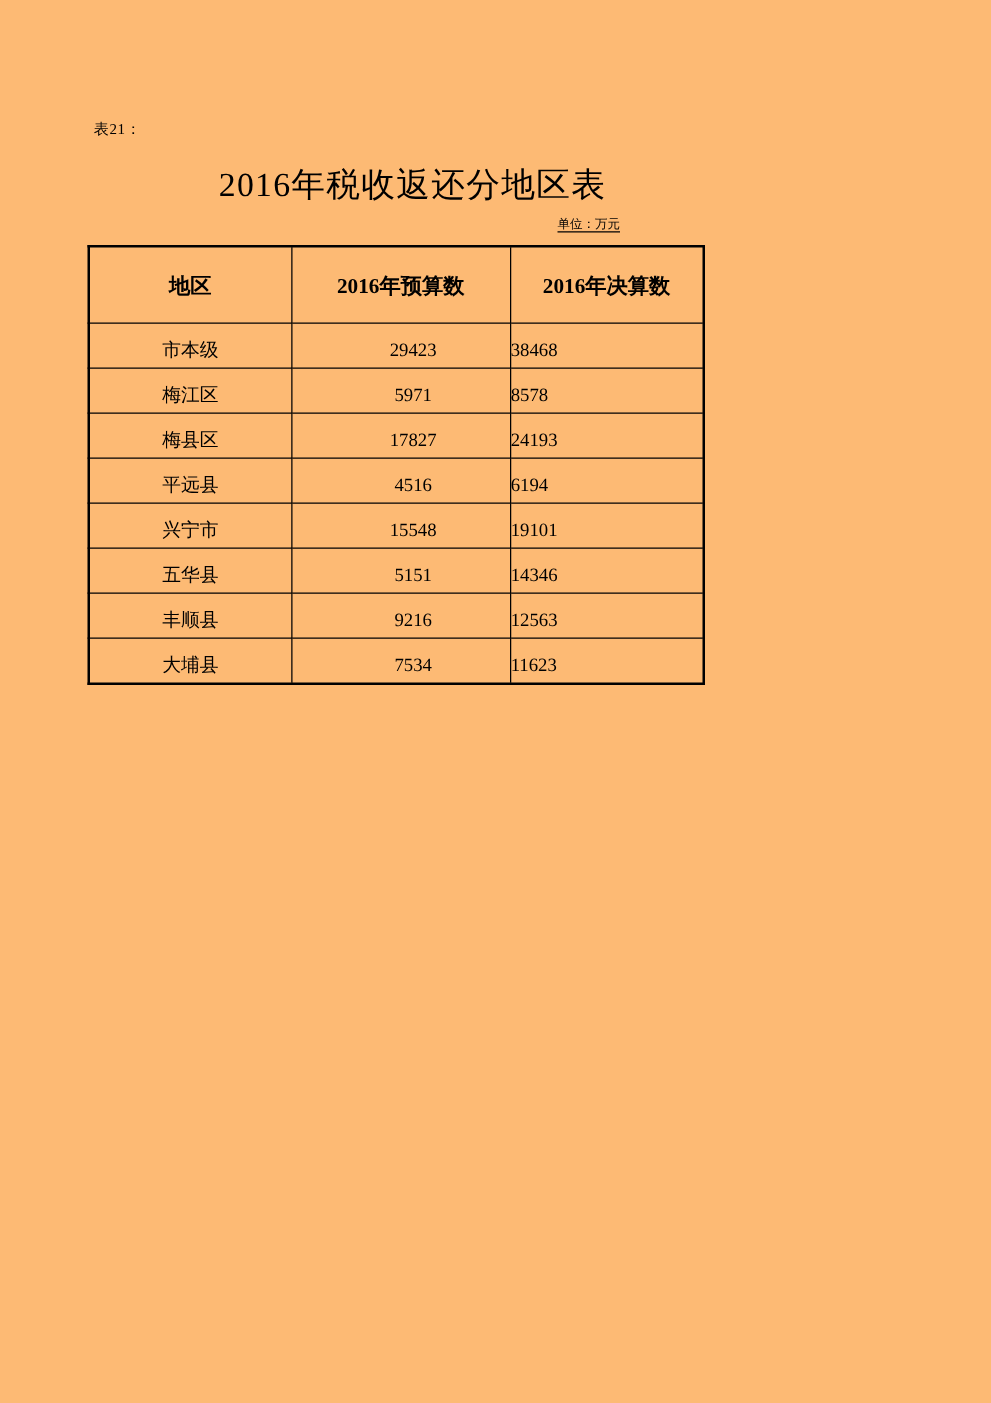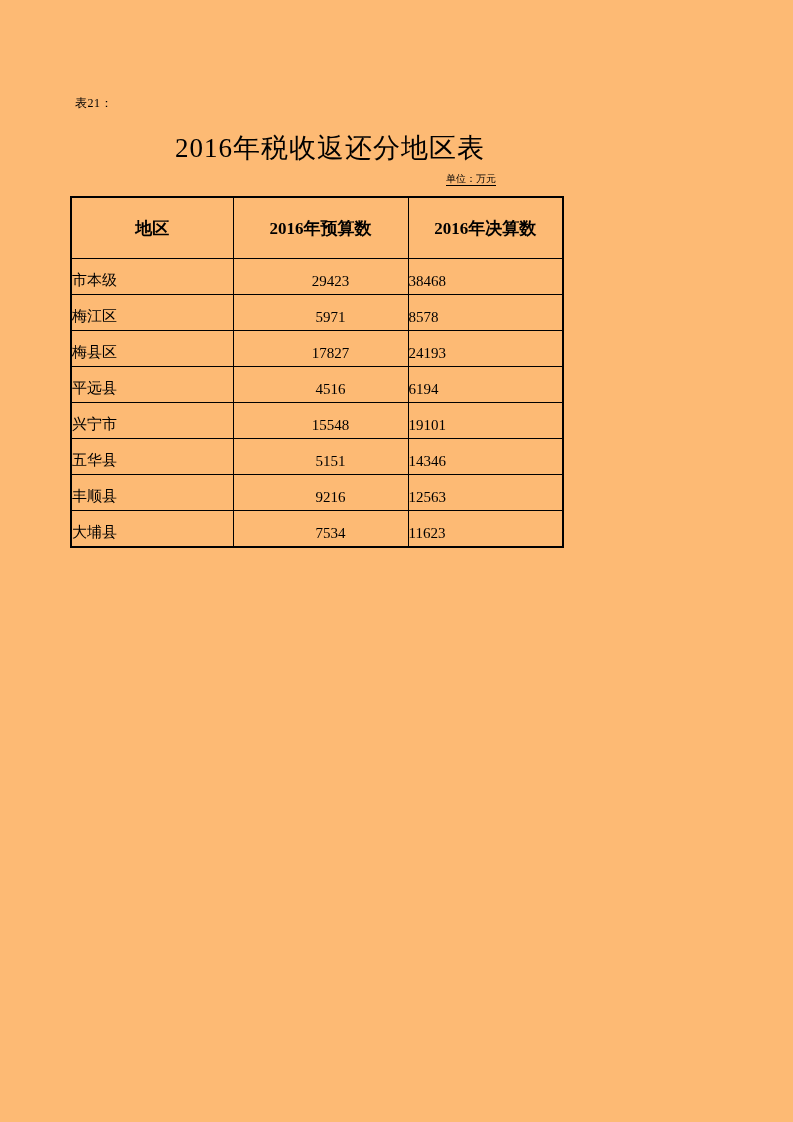--- a/index.html
+++ b/index.html
@@ -60,21 +60,21 @@
     vertical-align: middle;
     padding: 16px;
   }
   .region-table td {
     border: 1.5px solid #000000;
     height: 31px;
     font-size: 15px;
     vertical-align: bottom;
     padding: 0 0 4px 0;
   }
-  .region-table td.region-cell { text-align: left; }
+  .region-table td.region-cell { text-align: center; }
   .region-table td.budget-cell { text-align: center; padding-left: 20px; }
   .region-table td.final-cell  { text-align: left; padding-right: 5px; }
 </style>
 </head>
 <body>
 
 <div class="page">
 
   <div class="table-note">表21：</div>
 

